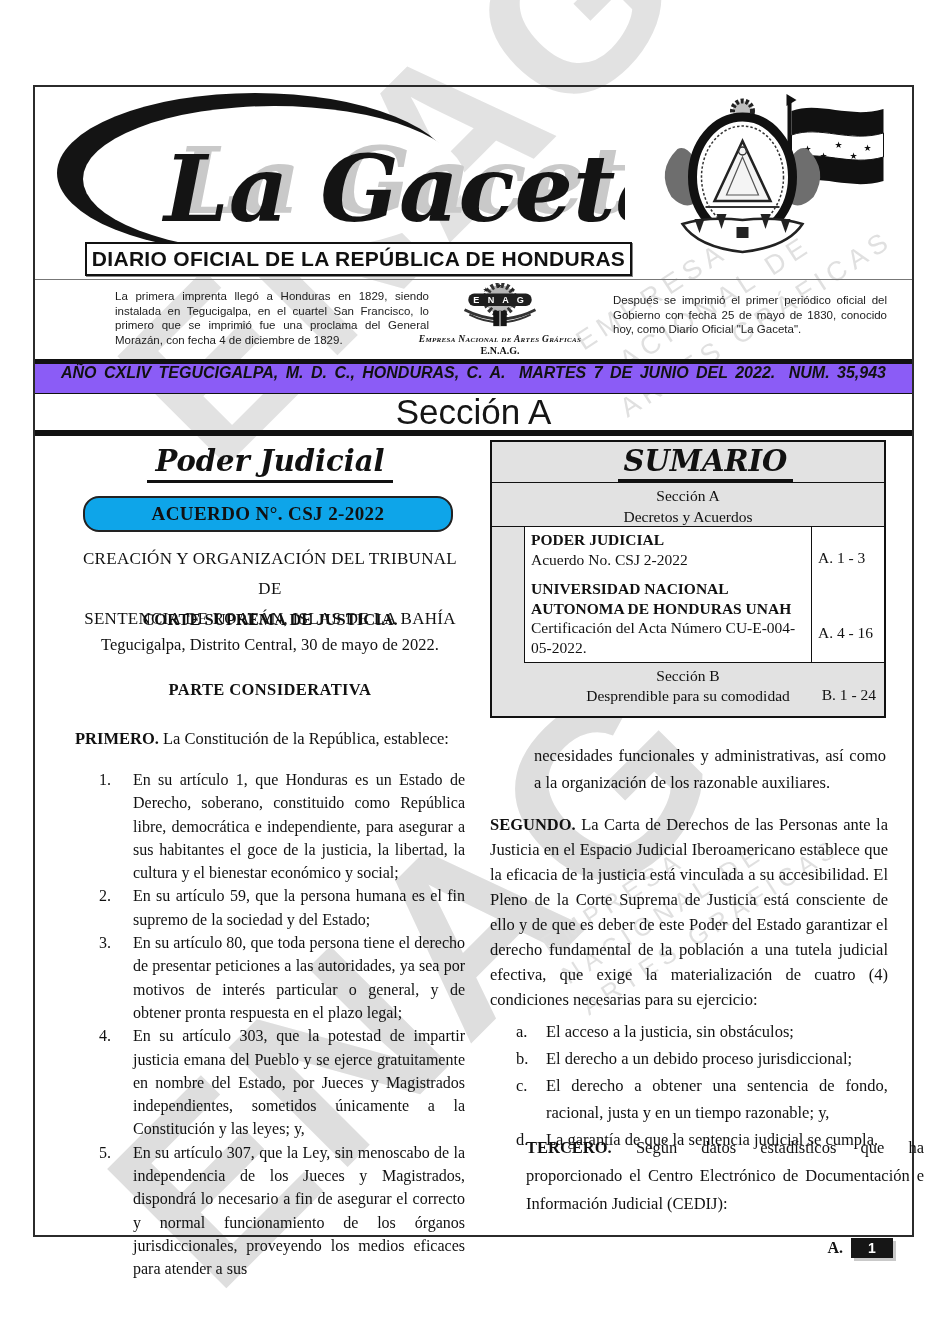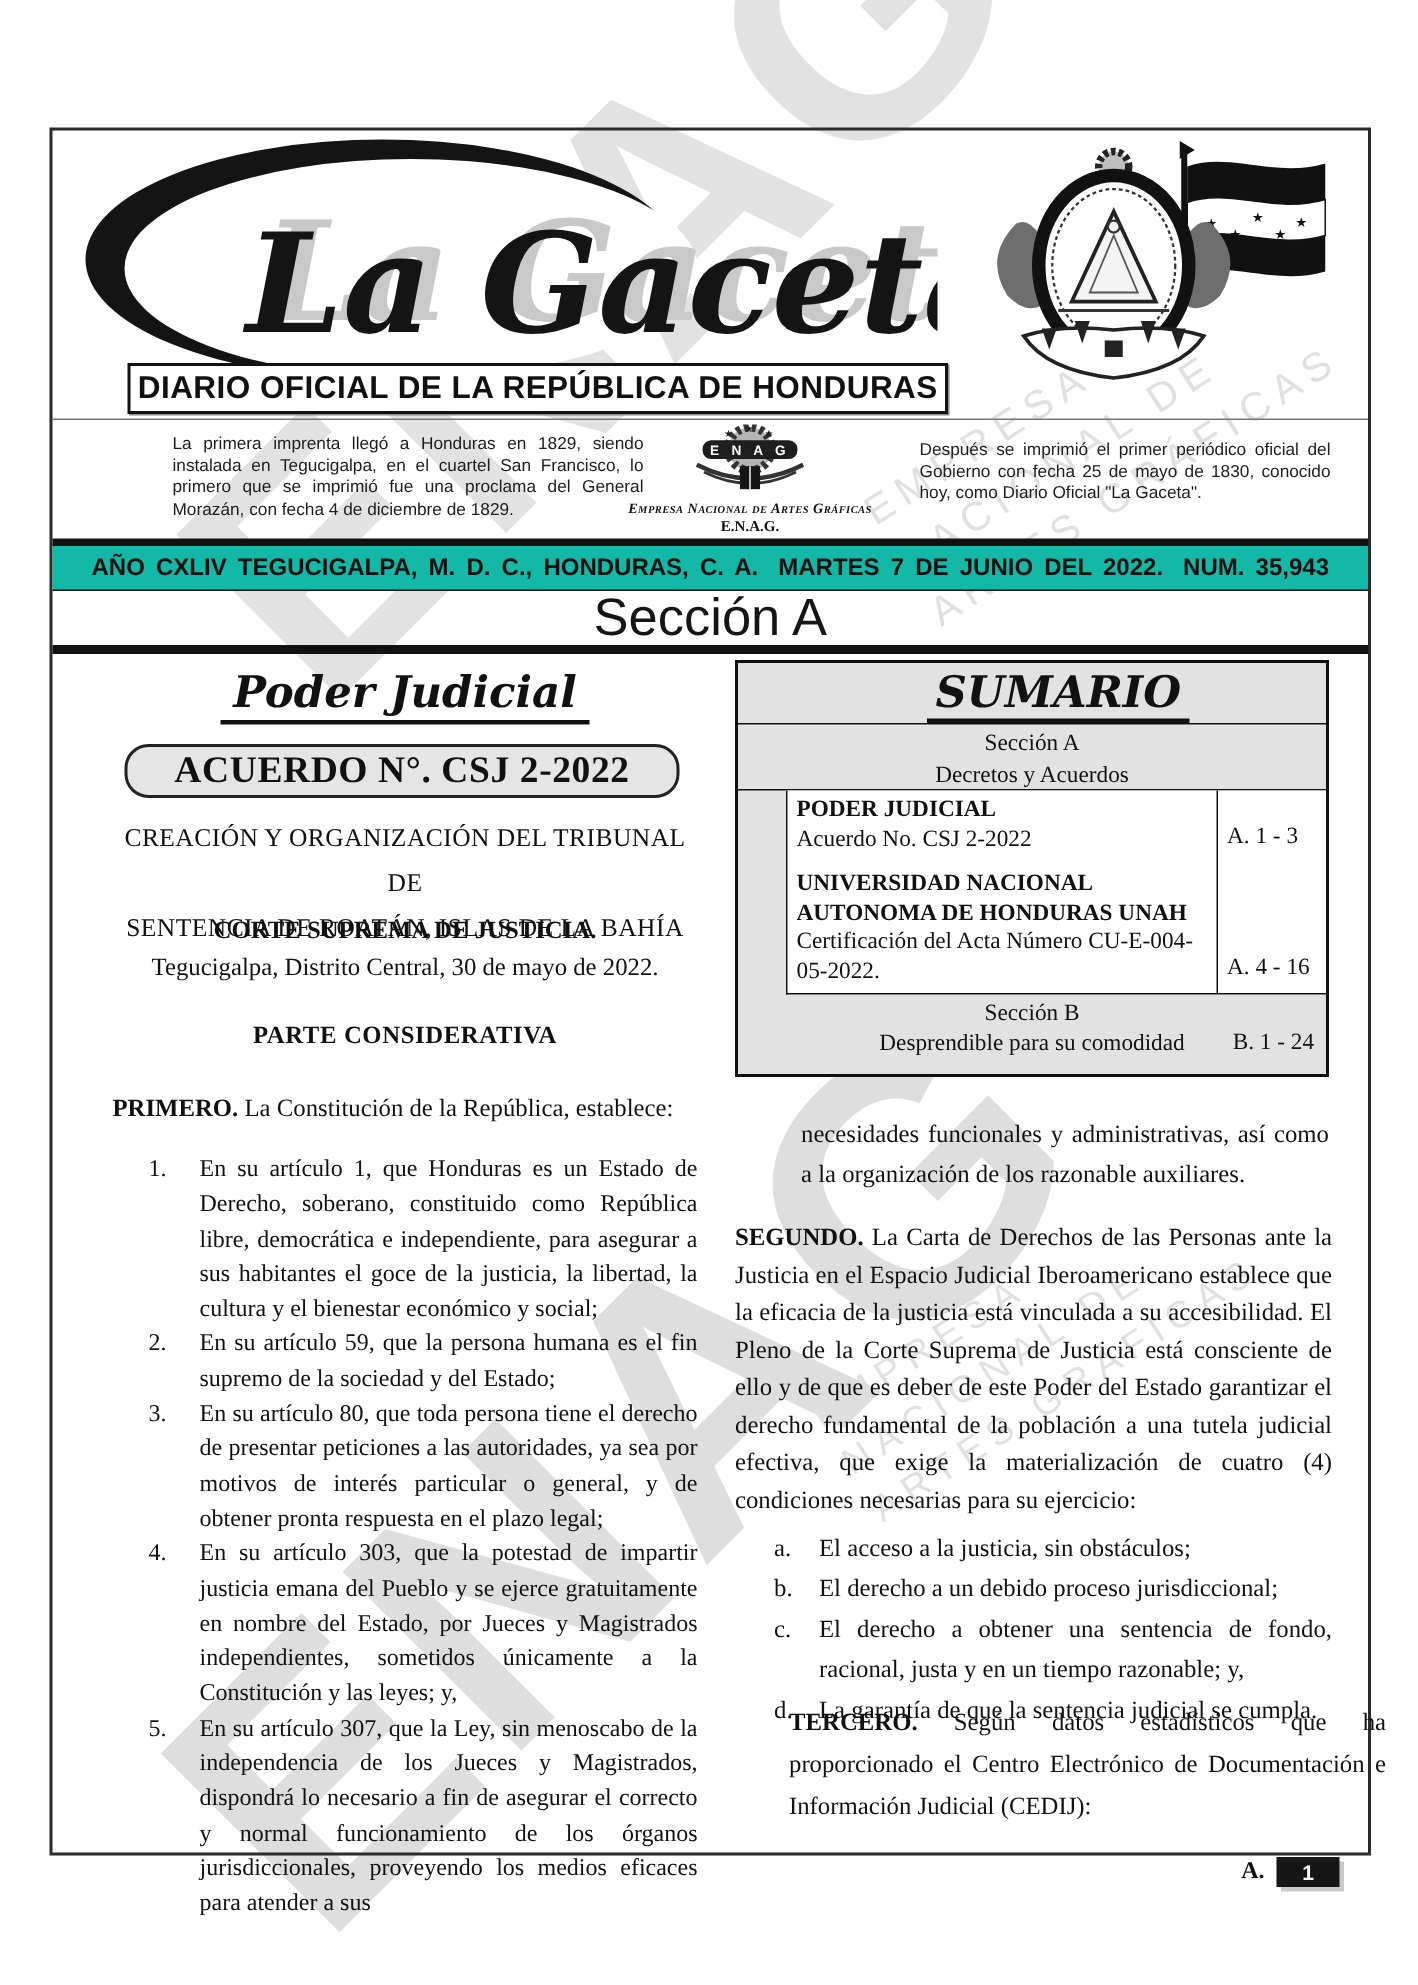--- a/index.html
+++ b/index.html
@@ -27,36 +27,36 @@
   .inforow{position:absolute;left:0;top:196px;width:944px;height:76px;z-index:1;}
   .note{position:absolute;font-family:"Liberation Sans",sans-serif;font-size:11.5px;line-height:14.5px;
         text-align:justify;color:#1c1c1c;}
   .note-left{left:80px;top:6px;width:314px;}
   .note-right{left:578px;top:10px;width:274px;}
   .enag-block{position:absolute;left:372px;top:0px;width:186px;text-align:center;}
   .enag-caption{font-style:italic;font-weight:bold;font-size:9.5px;letter-spacing:.3px;margin-top:1px;font-variant:small-caps;}
   .enag-abbr{font-weight:bold;font-size:10px;margin-top:1px;}
   
   .bar1{position:absolute;left:0;top:272px;width:877px;height:5px;background:#111;z-index:1;}
-  .dateline{position:absolute;left:0;top:277px;width:877px;height:30px;background:#14b8a6;
-      border-bottom:1.5px solid #111;box-sizing:border-box;display:flex;align-items:center;
+  .dateline{position:absolute;left:0;top:277px;width:877px;height:30px;background:#8b5cf6;
+      border-bottom:1.5px solid #111;box-sizing:border-box;display:flex;
       justify-content:space-between;padding:0 26px;z-index:1;
-      font-family:"Liberation Sans",sans-serif;font-weight:bold;font-size:16px;word-spacing:3px;}
+      font-family:"Liberation Sans",sans-serif;font-weight:bold;font-size:16px;word-spacing:3px;font-style:italic;}
   .section-banner{position:absolute;left:0;top:307px;width:877px;height:36px;z-index:1;
       display:flex;align-items:center;justify-content:center;
       font-family:"Liberation Sans",sans-serif;font-size:35px;color:#151515;}
   .bar2{position:absolute;left:0;top:343px;width:877px;height:6px;background:#111;z-index:1;}
   
   .leftcol{position:absolute;left:40px;top:351px;width:390px;height:795px;z-index:1;font-size:16px;}
   .pj-heading{position:absolute;top:6px;width:100%;text-align:center;}
   .pj-heading span{font-family:"DejaVu Serif",serif;font-style:italic;font-weight:bold;font-size:29px;
       border-bottom:3px solid #111;padding:0 8px 2px;}
   .acuerdo-box{position:absolute;top:58px;left:8px;width:366px;height:32px;border:2px solid #222;border-radius:16px;
-      background:#e5e5e5;display:flex;align-items:center;justify-content:center;
-      font-weight:bold;font-size:25px;letter-spacing:.4px;}
+      background:#0ea5e9;display:flex;align-items:center;justify-content:center;
+      font-weight:bold;font-size:19px;letter-spacing:.4px;}
   .subject{position:absolute;top:106px;width:100%;text-align:center;font-size:17px;line-height:30px;letter-spacing:.3px;}
   .court-line{position:absolute;top:172px;width:100%;text-align:center;font-weight:bold;font-size:16.5px;}
   .place-line{position:absolute;top:197px;width:100%;text-align:center;font-size:16.5px;}
   .part-title{position:absolute;top:242px;width:100%;text-align:center;font-weight:bold;font-size:16.5px;letter-spacing:.4px;}
   .primero{position:absolute;top:289px;width:100%;font-size:16.5px;line-height:24px;text-align:justify;}
   .num-list{position:absolute;top:330px;left:24px;width:366px;}
   .num-item{display:flex;font-size:16px;line-height:23.3px;}
   .num{flex:0 0 34px;}
   .itext{flex:1;text-align:justify;}
   b.lead{font-weight:bold;}
@@ -68,21 +68,21 @@
       border-bottom:3px solid #111;padding:0 6px 1px;display:inline-block;margin-top:2px;margin-left:35px;}
   .sum-seca{height:44px;border-bottom:1.5px solid #111;text-align:center;font-size:15.5px;line-height:21px;padding-top:2px;box-sizing:border-box;}
   .sum-table{margin-left:32px;height:136px;background:#fff;border-left:1.5px solid #111;border-bottom:1.5px solid #111;
       box-sizing:border-box;display:flex;}
   .sum-main{flex:1;padding:3px 6px;}
   .sum-org{font-weight:bold;font-size:15.5px;line-height:19.5px;}
   .sum-desc{font-size:15.5px;line-height:19.5px;}
   .sum-gap{height:10px;}
   .sum-pages{flex:0 0 72px;border-left:1.5px solid #111;position:relative;font-size:15.5px;}
   .sum-p1{position:absolute;top:22px;left:6px;}
-  .sum-p2{position:absolute;bottom:8px;left:6px;}
+  .sum-p2{position:absolute;bottom:20px;left:6px;}
   .sum-secb{position:relative;text-align:center;font-size:15.5px;line-height:19.5px;padding-top:3px;}
   .sum-bpages{position:absolute;right:8px;top:22px;}
   .continuation{position:absolute;top:304px;left:44px;width:352px;line-height:27px;text-align:justify;}
   .segundo{position:absolute;top:374px;left:0;width:398px;line-height:25px;text-align:justify;}
   .let-list{position:absolute;top:580px;left:26px;width:372px;}
   .let-item{display:flex;font-size:16.5px;line-height:27px;}
   .letter{flex:0 0 30px;}
   .ltext{flex:1;text-align:justify;}
   .tercero{position:absolute;top:696px;left:0;width:398px;line-height:28px;text-align:justify;margin-left:36px;}
   

